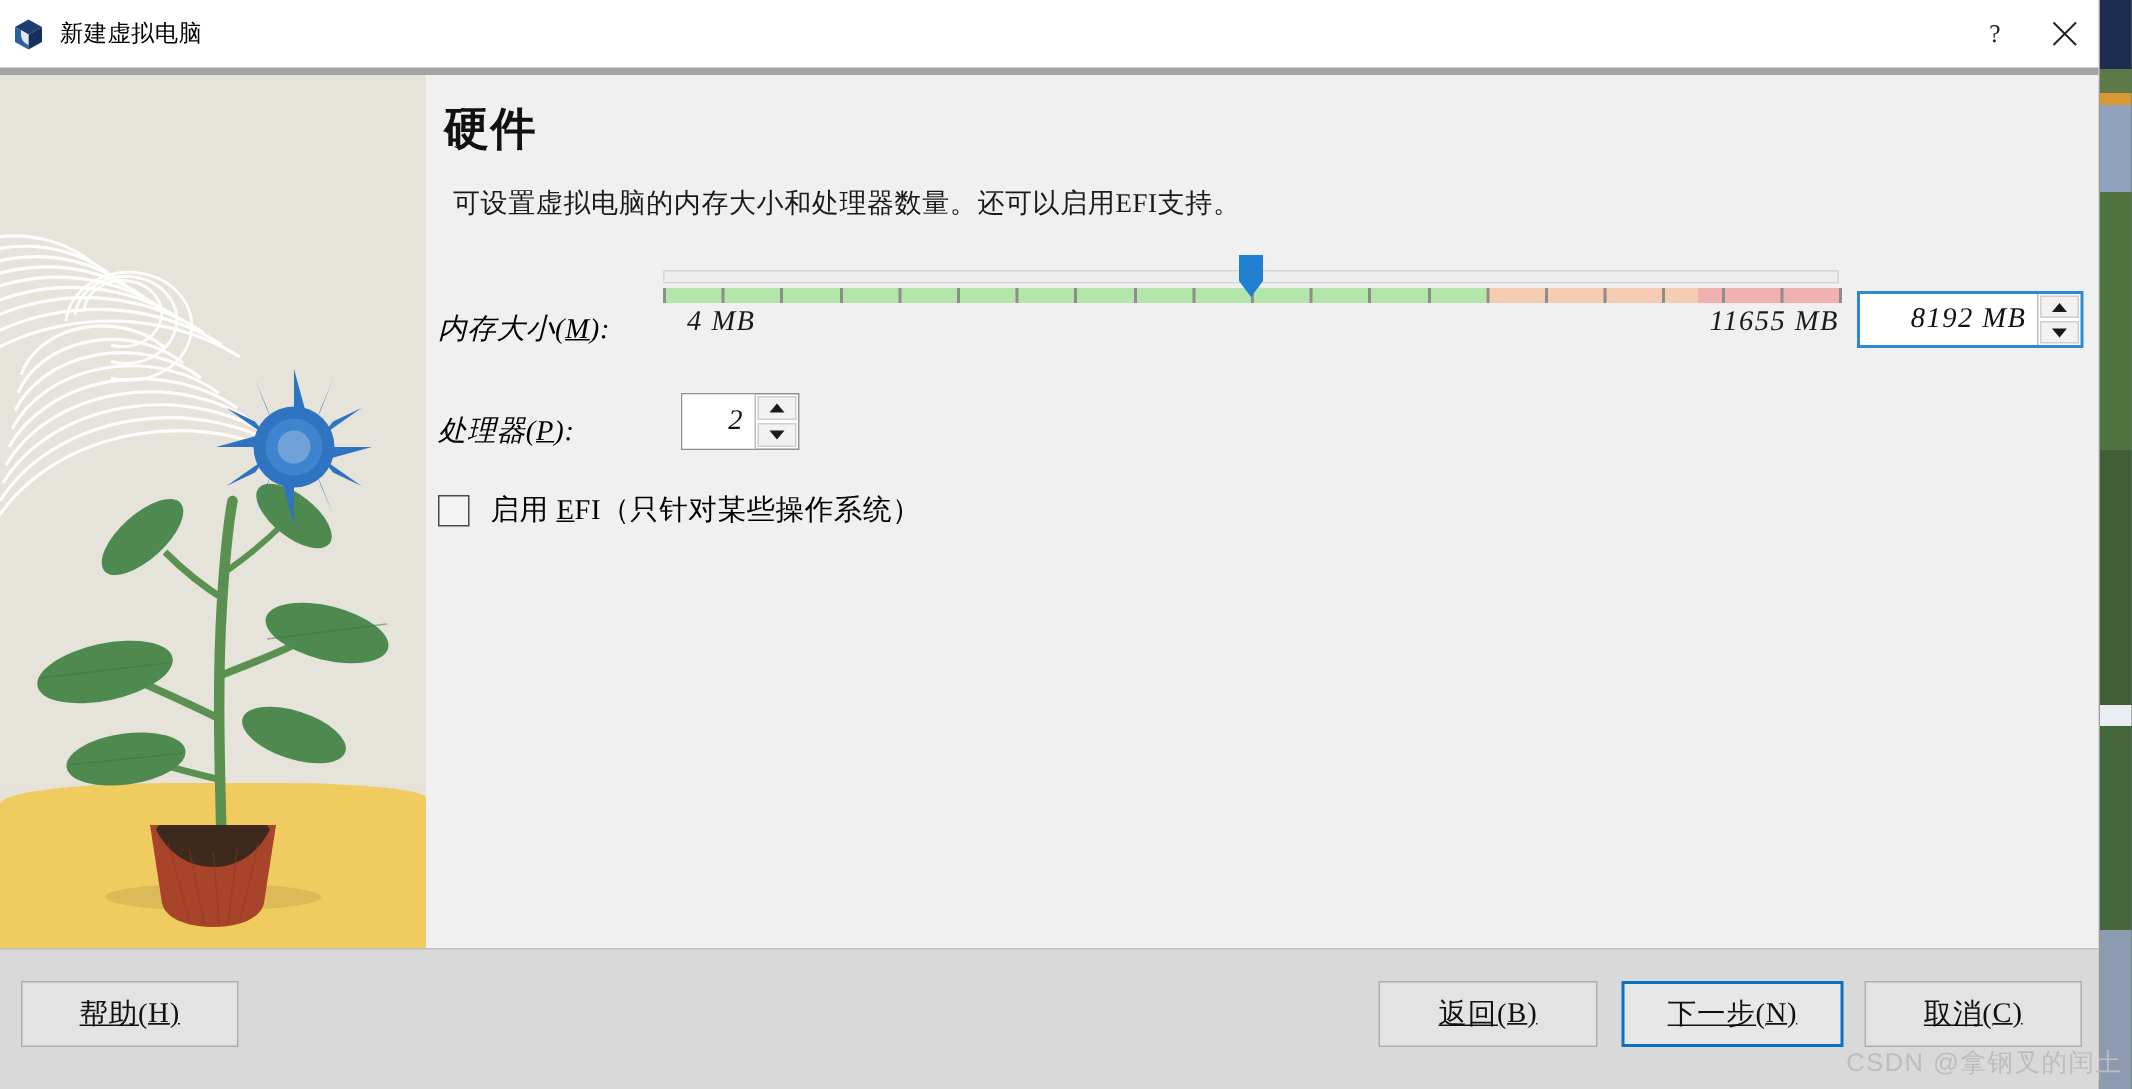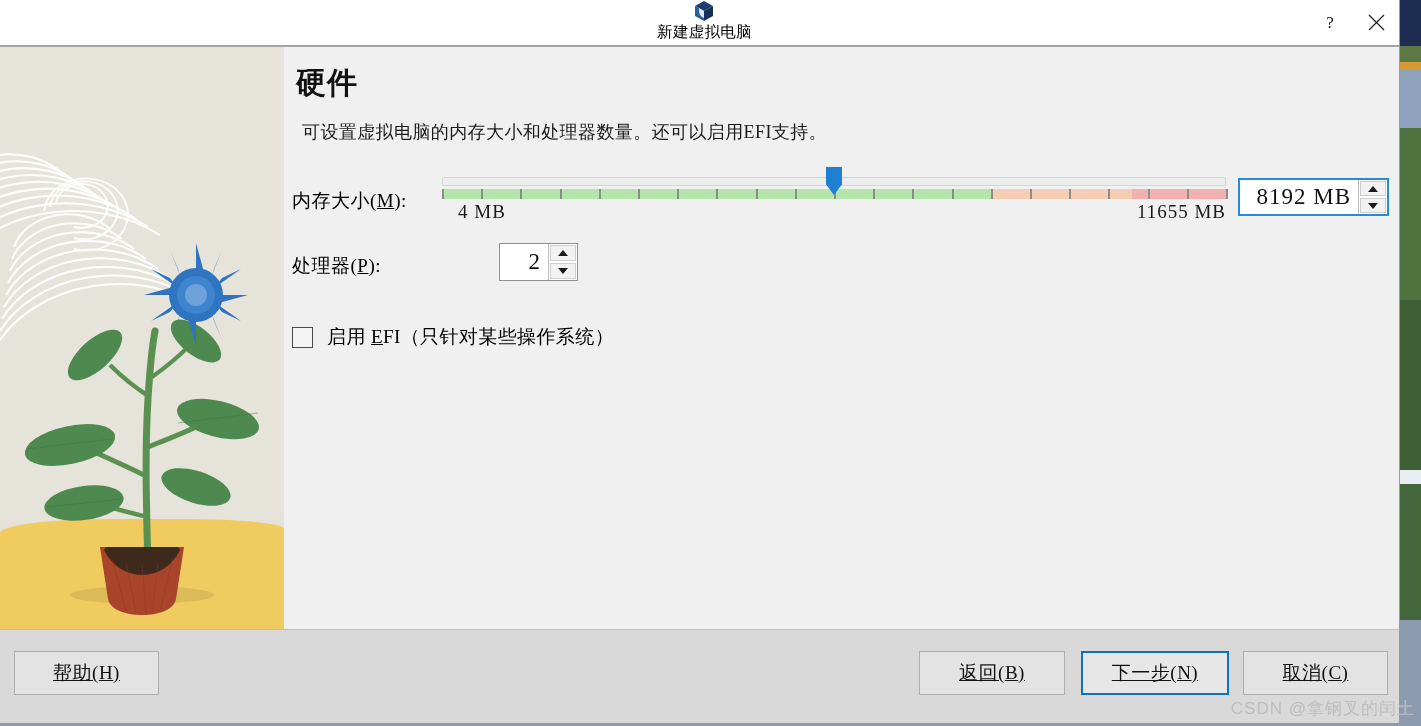--- a/index.html
+++ b/index.html
@@ -43,22 +43,21 @@
     box-shadow: 0 0 0 1px #9a9a9a;
   }
 
   
   .titlebar {
     position: relative;
     height: 45px;
     background: #ffffff;
     display: flex;
     align-items: center;
-    border-bottom: 2px solid #a3a3a3;
-    flex-direction: column;
+    border-bottom: 5px solid #a3a3a3;
   }
   .title-icon {
     margin-left: 8px;
     width: 22px;
     height: 22px;
     flex: 0 0 auto;
   }
   .title-text {
     margin-left: 10px;
     font-size: 15.5px;
@@ -139,24 +138,25 @@
     letter-spacing: 0.4px;
     font-family: "Liberation Serif", "DejaVu Serif", serif;
   }
 
   
   .row {
     position: absolute;
     left: 8px;
     right: 10px;
     display: flex;
-    align-items: center;
+    align-items: flex-end;
+    font-style: italic;
   }
   .row-mem { top: 118px; }
-  .row-cpu { top: 196px; gap: 45px; }
+  .row-cpu { top: 212px; }
 
   .field-label {
     width: 150px;
     flex: 0 0 auto;
     font-size: 19px;
     color: #000;
     font-family: "Liberation Serif", "DejaVu Serif", serif;
     letter-spacing: 0.5px;
     padding-top: 8px;
     white-space: nowrap;
@@ -243,21 +243,21 @@
     background: #ffffff;
     box-sizing: border-box;
   }
   .spin.focused { border: 2px solid #2a8ad4; }
   .spin.plain   { border: 1px solid #919191; }
   .spin-value {
     display: flex;
     align-items: center;
     justify-content: flex-end;
     padding: 0 7px;
-    font-size: 23px;
+    font-size: 19px;
     color: #111;
     font-family: "Liberation Serif", "DejaVu Serif", serif;
     letter-spacing: 1px;
     white-space: nowrap;
     background: #fff;
     outline: none;
   }
   .spin-mem .spin-value { width: 104px; }
   .spin-cpu .spin-value { width: 34px; }
   .spin-btns {

